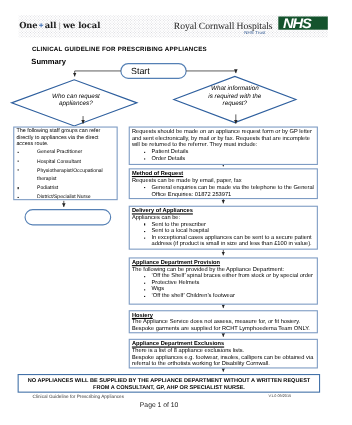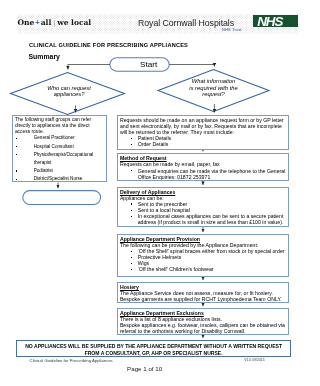--- a/index.html
+++ b/index.html
@@ -8,21 +8,21 @@
 .page{position:relative;width:298px;height:386px;background:#fff;}
 .abs{position:absolute;}
 
 
 #dots{position:absolute;left:17px;top:14px;width:281px;height:20px;
   background-image:radial-gradient(#d8d8dd 0.35px, transparent 0.4px),radial-gradient(#d8d8dd 0.35px, transparent 0.4px);
   background-size:2.4px 2.4px;background-position:0 0,1.2px 1.2px;}
 #logo{position:absolute;left:17.4px;top:18px;font-weight:bold;font-size:7.6px;color:#1a1a1a;white-space:nowrap;letter-spacing:-0.05px;font-family:"DejaVu Serif",serif;}
 #logo .plus{color:#3f6fb5;font-weight:bold;margin:0 1.1px;font-family:"Liberation Sans",sans-serif;font-size:7.4px;}
 #logo .bar{color:#8a8a8a;font-weight:normal;margin:0 2.1px;font-size:7px;font-family:"Liberation Sans",sans-serif;}
-#trust{position:absolute;left:138px;top:18.1px;font-size:8.75px;color:#1c1c1c;white-space:nowrap;letter-spacing:-0.05px;}
+#trust{position:absolute;left:158px;top:18.1px;font-size:8.75px;color:#1c1c1c;white-space:nowrap;letter-spacing:-0.05px;font-family:Liberation Serif, serif;}
 #nhsbox{position:absolute;left:253px;top:15.4px;width:53px;height:11.5px;background:#14532d;}
 #nhsbox .t{position:absolute;left:0;top:0;width:33.6px;height:11.5px;line-height:13.6px;text-align:center;color:#fff;font-weight:bold;font-style:italic;font-size:13.4px;letter-spacing:-1.05px;transform:scaleY(0.93);transform-origin:50% 52%;}
 #nhssub{position:absolute;left:222px;top:26.6px;font-size:4.0px;color:#2b5490;letter-spacing:0.12px;}
 
 #title{position:absolute;left:29px;top:42.3px;font-size:5.6px;font-weight:bold;color:#000;letter-spacing:0.22px;}
 #subtitle{position:absolute;left:28.5px;top:52.8px;font-size:6.9px;font-weight:bold;color:#000;}
 
 svg#flow{position:absolute;left:0;top:0;width:298px;height:386px;pointer-events:none;}
 
 .flowlabel{position:absolute;text-align:center;color:#000;}
@@ -87,21 +87,21 @@
     <path d="M58,182.5 L58,188.2" fill="none" stroke="#3b3b3b" stroke-width="0.75" marker-end="url(#ah)"></path>
     <path d="M214.4,104 L214.4,112.5" fill="none" stroke="#3b3b3b" stroke-width="0.75" marker-end="url(#ah)"></path>
     <path d="M203,148.5 L203,151.3" fill="none" stroke="#3b3b3b" stroke-width="0.75" marker-end="url(#ah)"></path>
     <path d="M203,179.5 L203,184.9" fill="none" stroke="#3b3b3b" stroke-width="0.75" marker-end="url(#ah)"></path>
     <path d="M203,225.5 L203,232.1" fill="none" stroke="#3b3b3b" stroke-width="0.75" marker-end="url(#ah)"></path>
     <path d="M203,276 L203,280.1" fill="none" stroke="#3b3b3b" stroke-width="0.75" marker-end="url(#ah)"></path>
     <path d="M203,301.5 L203,306.2" fill="none" stroke="#3b3b3b" stroke-width="0.75" marker-end="url(#ah)"></path>
     <path d="M203,333 L203,337.9" fill="none" stroke="#3b3b3b" stroke-width="0.75" marker-end="url(#ah)"></path>
   </svg>
 
-  <div class="flowlabel" style="left:119px;top:60.4px;width:59.3px;font-size:8.1px;">Start</div>
+  <div class="flowlabel" style="left:98px;top:60.4px;width:59.3px;font-size:8.1px;">Start</div>
   <div class="dlabel" style="left:37px;top:84.6px;width:64px;"><span>Who can request</span><br><span>appliances?</span></div>
   <div class="dlabel" style="left:184px;top:78.4px;width:59px;"><span>What information</span><br><span>is required with the</span><br><span>request?</span></div>
 
   <div id="boxes">
     <div class="tbox" id="leftbox" style="left:11.5px;top:115.2px;width:95px;height:66.6px;">
       <div class="inner">
         <span class="body">The following staff groups can refer directly to appliances via the direct access route.</span>
         <ul>
           <li>
               <span>General Practitioner</span>

